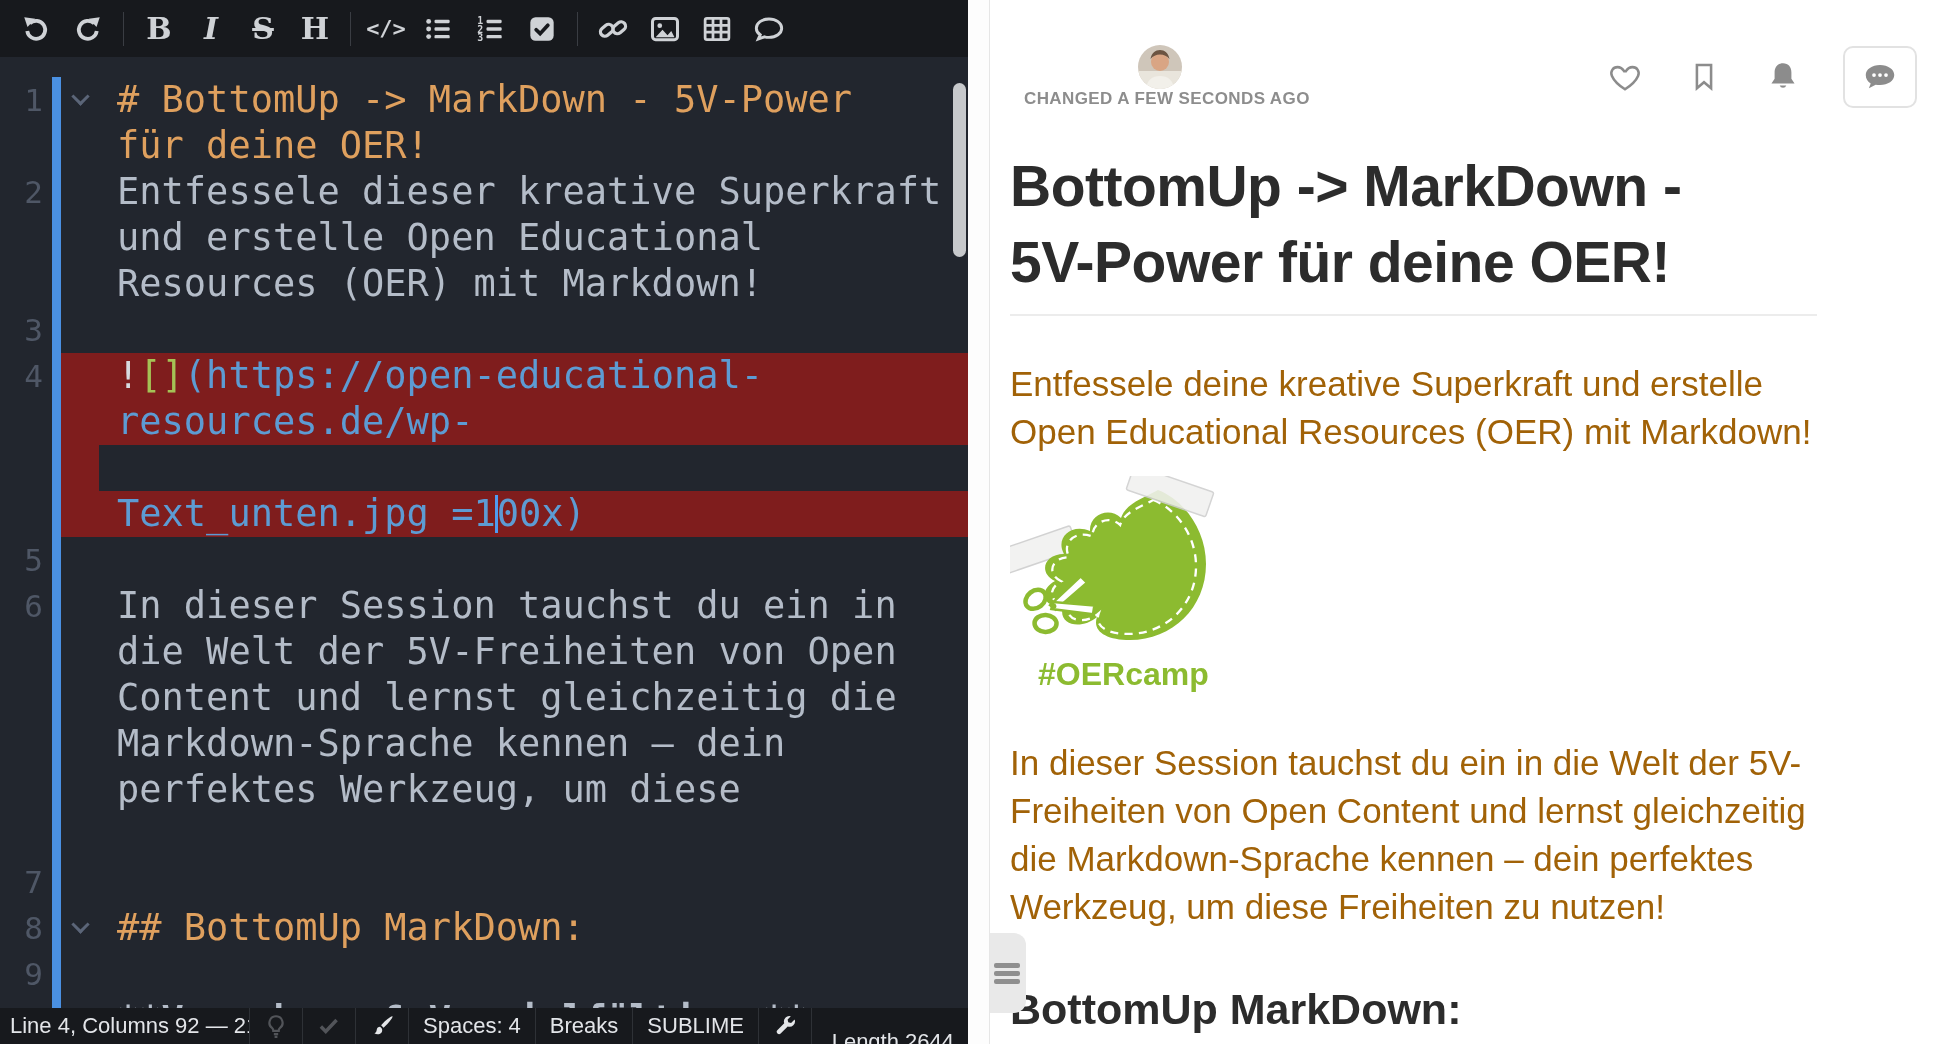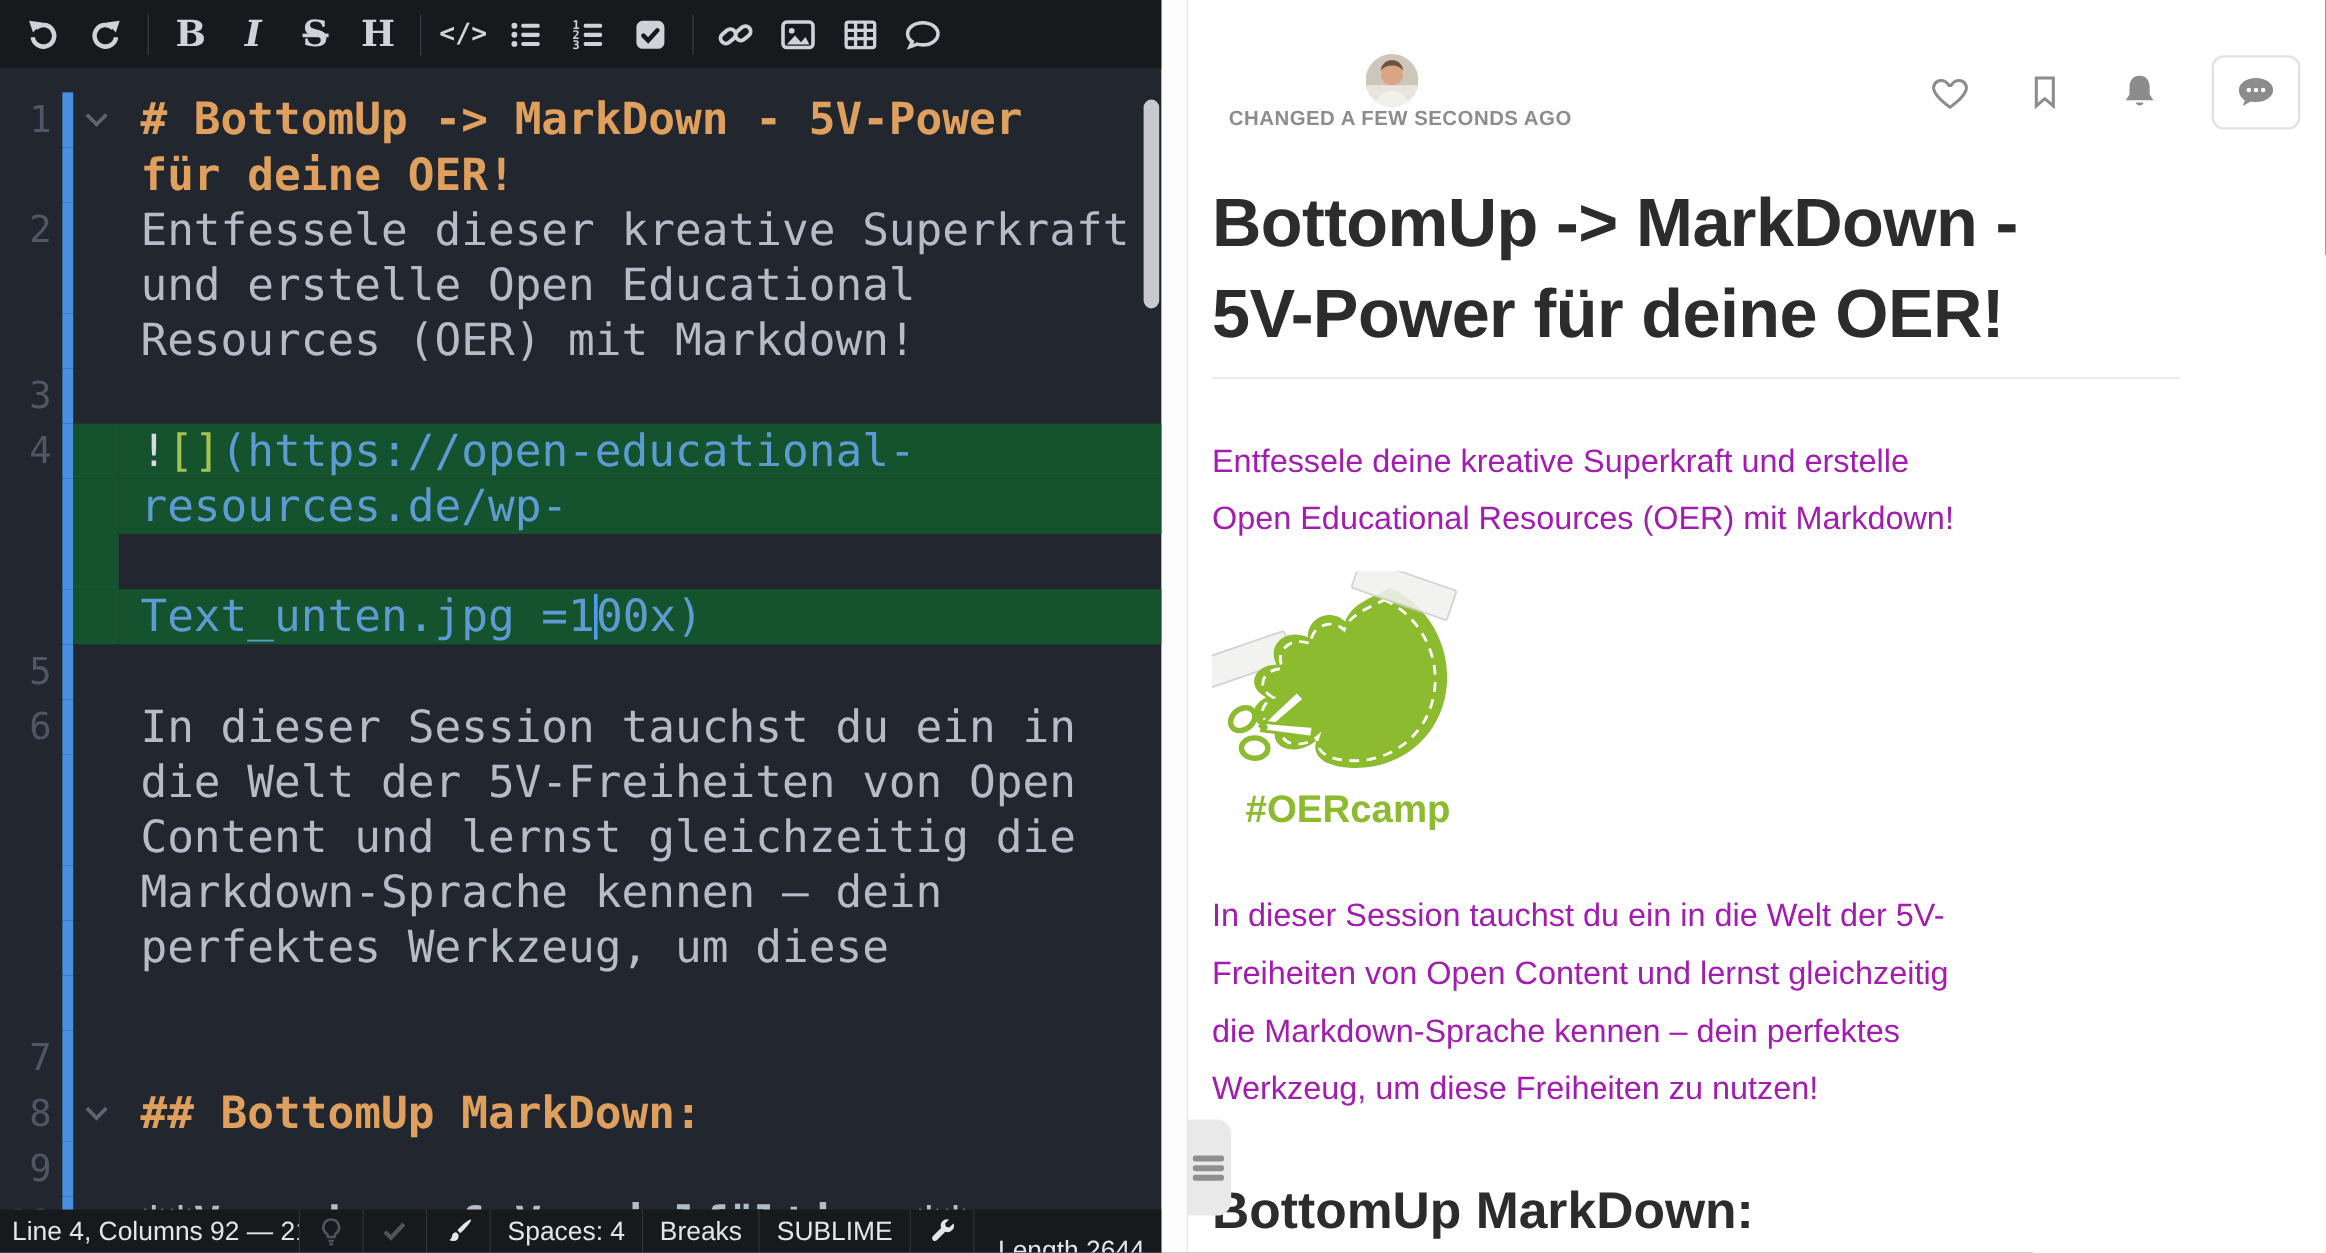--- a/index.html
+++ b/index.html
@@ -22,22 +22,22 @@
 
   .editor-body{flex:1;overflow:hidden;position:relative;padding-top:20px;}
   .erow{display:flex;height:46px;align-items:stretch;}
   .ln{width:52px;text-align:right;padding-right:9px;color:#4f5766;
       font:31px/46px "DejaVu Sans Mono",monospace;flex:none;}
   .gbar{width:9px;background:#4a90e2;flex:none;}
   .chev{width:38px;flex:none;}
   .chev i{display:block;width:13px;height:13px;border-left:3px solid #5b6578;border-bottom:3px solid #5b6578;
           transform:rotate(-45deg);margin:13px 0 0 13px;}
   .code{flex:1;padding-left:18px;font:37px/46px "DejaVu Sans Mono",monospace;white-space:pre;color:#b4bcc8;}
-  .erow.active .chev,.erow.active .code{background:#14532d;}
-  .s-h{color:#dfa05e;font-weight:bold;}
+  .erow.active .chev,.erow.active .code{background:#7f1d1d;}
+  .s-h{color:#dfa05e;font-weight:normal;}
   .s-t{color:#b4bcc8;}
   .s-l{color:#5d9bd3;}
   .s-g{color:#a5c255;}
   .s-p{color:#d7dbe0;}
   .s-b{color:#b4bcc8;font-weight:bold;}
   .cursor{display:inline-block;width:3px;height:38px;background:#4f9bf0;vertical-align:-7px;margin:0 -1px;}
 
   .scroll-thumb{position:absolute;right:2px;top:26px;width:13px;height:174px;border-radius:7px;background:#c7c9cc;}
 
   .statusbar{height:36px;background:#17191d;display:flex;align-items:center;flex:none;overflow:hidden;}
@@ -58,21 +58,21 @@
   .avatar{width:44px;height:44px;border-radius:50%;overflow:hidden;flex:none;}
   .changed{margin-left:14px;font-size:17px;font-weight:bold;letter-spacing:.4px;color:#8d8d8d;}
   .phead-right{display:flex;align-items:center;}
   .hbtn{margin-left:44px;color:#8c8c8c;cursor:pointer;display:flex;align-items:center;}
   .comment-btn{margin-left:42px;width:74px;height:62px;border:2px solid #e2e2e2;border-radius:10px;
                display:flex;align-items:center;justify-content:center;cursor:pointer;}
 
   .pcontent{padding-left:20px;}
   .ptitle{font-size:57px;line-height:76px;font-weight:bold;color:#2c2c2c;letter-spacing:-.5px;
           width:807px;border-bottom:2px solid #ececec;padding-bottom:14px;margin:40px 0 0;white-space:pre-line;}
-  .ppara{font-size:27px;line-height:48px;color:#a21caf;width:820px;margin:44px 0 0;white-space:pre-line;}
+  .ppara{font-size:35px;line-height:48px;color:#a16207;width:820px;margin:44px 0 0;white-space:pre-line;}
   .ppara.second{margin-top:46px;}
   .plogo{margin-top:20px;}
   .plogo svg{display:block;}
   .logo-caption{font-size:32px;font-weight:bold;color:#8cbb30;margin:2px 0 0 28px;
                 font-family:"Liberation Sans",sans-serif;}
   .ph2{font-size:43px;line-height:52px;font-weight:bold;color:#2c2c2c;width:807px;
        border-bottom:2px solid #ececec;padding-bottom:12px;margin:52px 0 0;}
 
   .slide-handle{position:absolute;left:-3px;top:933px;width:39px;height:80px;background:#e9e9e9;
                 border-radius:0 12px 12px 0;z-index:5;cursor:pointer;

